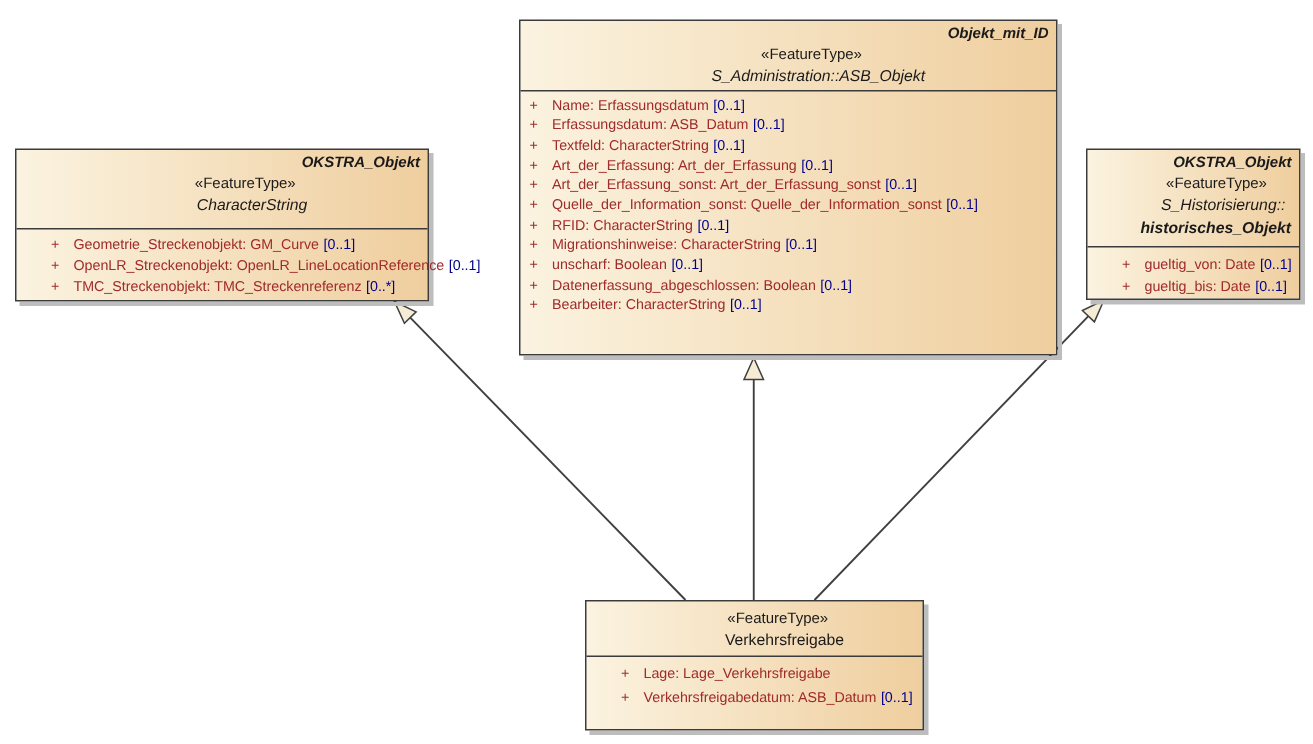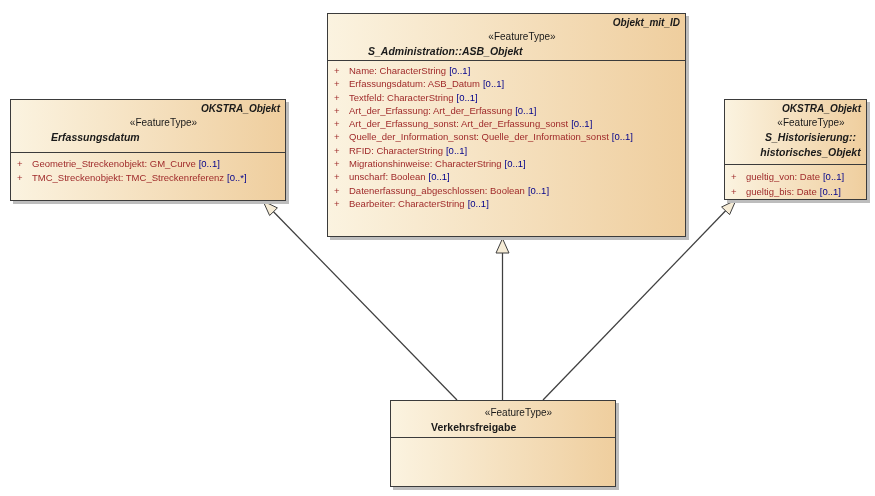--- a/index.html
+++ b/index.html
@@ -21,21 +21,21 @@
   }
   .uml-box {
     position: absolute;
     box-sizing: border-box;
     border: 1px solid #3b3b3b;
     background: linear-gradient(90deg, #FBF3E0 0%, #EFCE9E 100%);
     box-shadow: 3px 3px 0 #bdbdbd;
     z-index: 2;
     color: #1a1a1a;
   }
-  .box-top    { left: 327px; top: 13px;  width: 359px; height: 224px; }
+  .box-top    { left: 346px; top: 13px;  width: 359px; height: 224px; }
   .box-left   { left: 10px;  top: 99px;  width: 276px; height: 102px; }
   .box-right  { left: 724px; top: 99px;  width: 143px; height: 101px; }
   .box-bottom { left: 390px; top: 400px; width: 226px; height: 87px; }
 
   .hdr { box-sizing: border-box; border-bottom: 1px solid #3b3b3b; overflow: hidden; }
   .box-top    .hdr { height: 47px; }
   .box-left   .hdr { height: 53px; }
   .box-right  .hdr { height: 65px; }
   .box-bottom .hdr { height: 37px; }
 
@@ -47,34 +47,35 @@
   }
   .stereo {
     text-align: center;
     font-size: 10px;
     line-height: 14px;
     margin-top: 1px;
     padding-left: 31px;
   }
   .box-bottom .stereo { margin-top: 5px; }
   .cname {
-    font-size: 10.5px; font-weight: bold;
+    text-align: center;
+    font-size: 10.5px; font-weight: normal;
     line-height: 15px;
     padding-left: 40px;
   }
   .cname.it { font-style: italic; }
   .cname2 {
     text-align: center;
     font-size: 10.5px; font-weight: bold; font-style: italic;
     line-height: 15px;
     padding-left: 30px;
   }
 
   .attrs { padding-top: 3px; }
-  .box-left .attrs, .box-right .attrs, .box-bottom .attrs { padding-top: 4px; }
+  .box-left .attrs, .box-right .attrs, .box-bottom .attrs { padding-top: 4px; padding-left: 17px; }
   .attr-row {
     white-space: nowrap;
     font-size: 9.5px;
     color: #A02B2B;
   }
   .box-top    .attr-row { line-height: 13.3px; }
   .box-left   .attr-row { line-height: 14px; }
   .box-right  .attr-row { line-height: 15px; }
   .box-bottom .attr-row { line-height: 15.5px; }
   .vis {
@@ -107,21 +108,21 @@
 
   <div class="uml-box box-top">
     <div class="hdr">
       <div class="tag">Objekt_mit_ID</div>
       <div class="stereo">«FeatureType»</div>
       <div class="cname it">S_Administration::ASB_Objekt</div>
     </div>
     <div class="attrs">
 
         <div class="attr-row">
-          <span class="vis">+</span><span class="atext">Name: CharacterString</span><span class="amult">[0..1]</span>
+          <span class="vis">+</span><span class="atext">Name: Erfassungsdatum</span><span class="amult">[0..1]</span>
         </div>
 
         <div class="attr-row">
           <span class="vis">+</span><span class="atext">Erfassungsdatum: ASB_Datum</span><span class="amult">[0..1]</span>
         </div>
 
 
         <div class="attr-row">
           <span class="vis">+</span><span class="atext">Textfeld: CharacterString</span><span class="amult">[0..1]</span>
         </div>
@@ -158,28 +159,31 @@
         <div class="attr-row">
           <span class="vis">+</span><span class="atext">Bearbeiter: CharacterString</span><span class="amult">[0..1]</span>
         </div>
       </div>
   </div>
 
   <div class="uml-box box-left">
     <div class="hdr">
       <div class="tag">OKSTRA_Objekt</div>
       <div class="stereo">«FeatureType»</div>
-      <div class="cname it">Erfassungsdatum</div>
+      <div class="cname it">CharacterString</div>
     </div>
     <div class="attrs">
 
         <div class="attr-row">
           <span class="vis">+</span><span class="atext">Geometrie_Streckenobjekt: GM_Curve</span><span class="amult">[0..1]</span>
         </div>
 
+        <div class="attr-row">
+          <span class="vis">+</span><span class="atext">OpenLR_Streckenobjekt: OpenLR_LineLocationReference</span><span class="amult">[0..1]</span>
+        </div>
 
         <div class="attr-row">
           <span class="vis">+</span><span class="atext">TMC_Streckenobjekt: TMC_Streckenreferenz</span><span class="amult">[0..*]</span>
         </div>
       </div>
   </div>
 
   <div class="uml-box box-right">
     <div class="hdr">
       <div class="tag">OKSTRA_Objekt</div>
@@ -197,15 +201,25 @@
           <span class="vis">+</span><span class="atext">gueltig_bis: Date</span><span class="amult">[0..1]</span>
         </div>
       </div>
   </div>
 
   <div class="uml-box box-bottom">
     <div class="hdr">
       <div class="stereo">«FeatureType»</div>
       <div class="cname">Verkehrsfreigabe</div>
     </div>
+    <div class="attrs">
+
+        <div class="attr-row">
+          <span class="vis">+</span><span class="atext">Lage: Lage_Verkehrsfreigabe</span><span class="amult"></span>
+        </div>
+
+        <div class="attr-row">
+          <span class="vis">+</span><span class="atext">Verkehrsfreigabedatum: ASB_Datum</span><span class="amult">[0..1]</span>
+        </div>
+      </div>
   </div>
 
 </div>
 
 </body></html>

